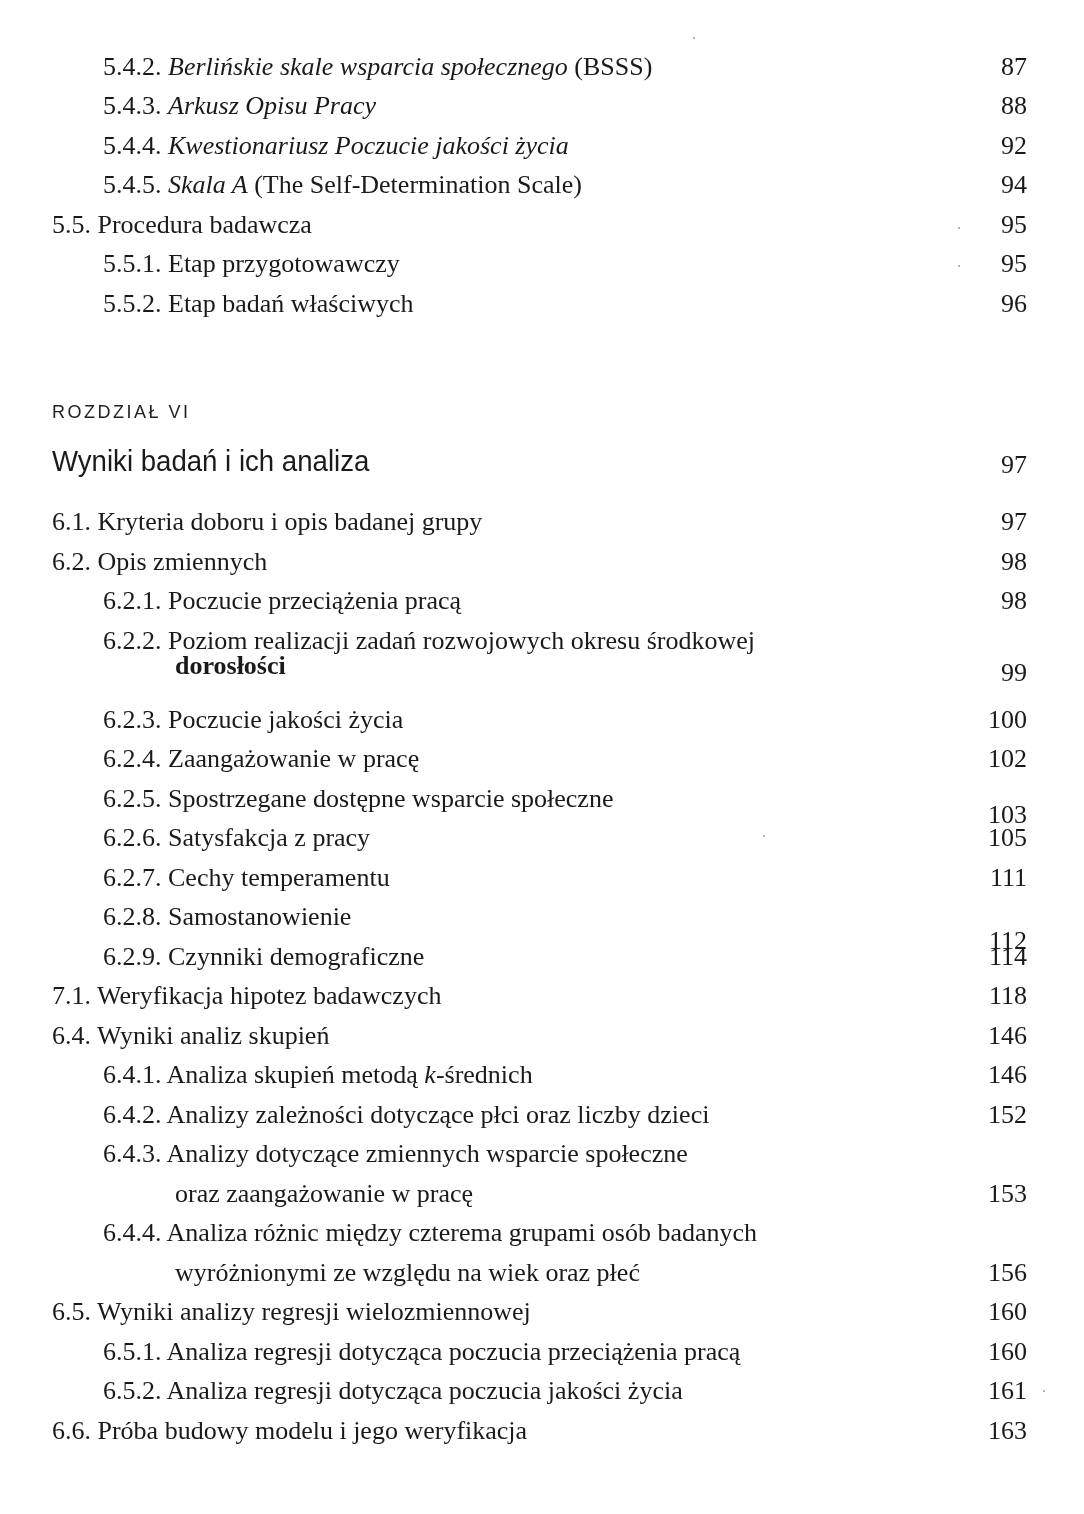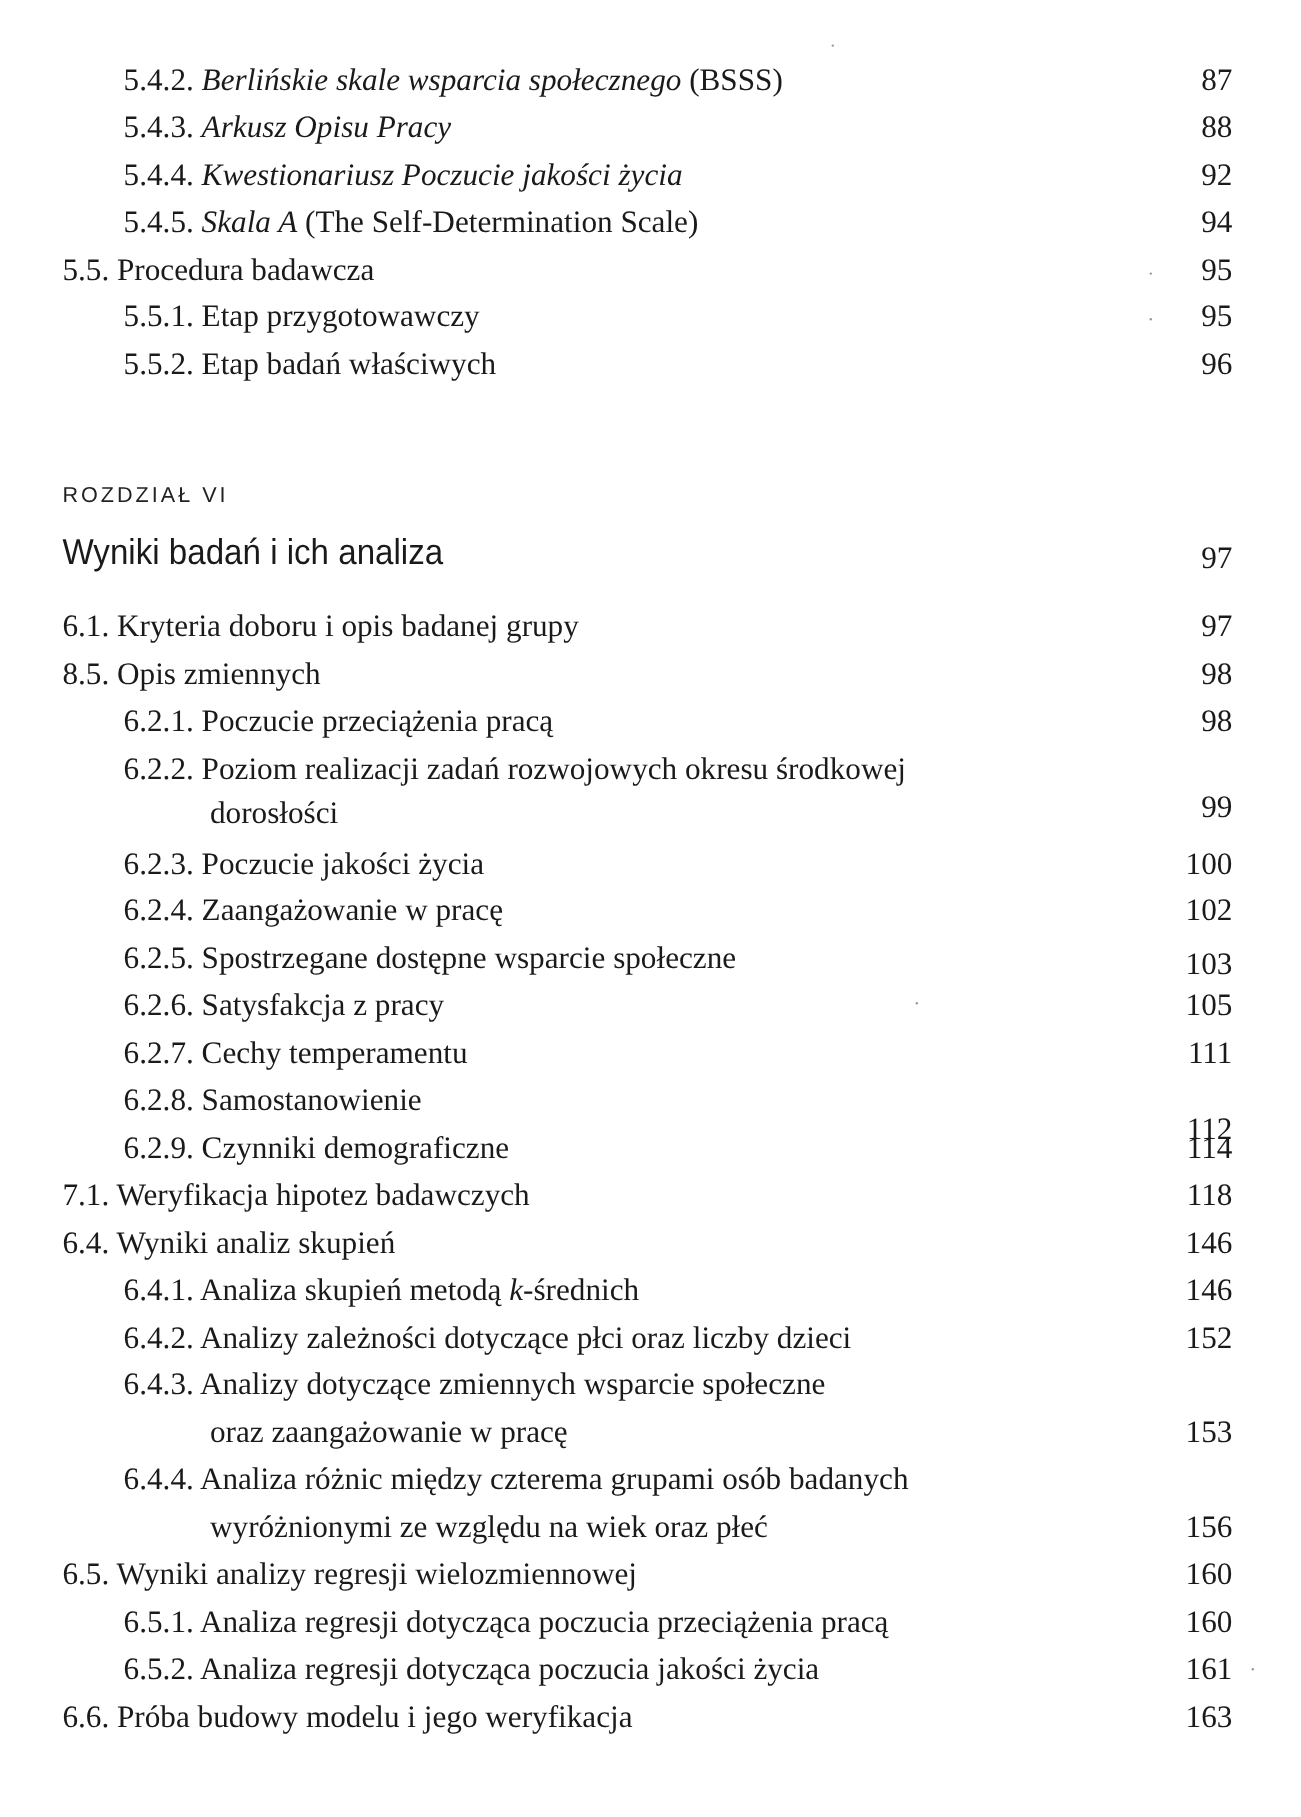--- a/index.html
+++ b/index.html
@@ -58,43 +58,43 @@
   <div class="chap-label">ROZDZIAŁ VI</div>
   <div class="chap-title">Wyniki badań i ich analiza</div>
   <div class="chap-page">97</div>
 
   <div id="ch6">
       <div class="entry lvl1" style="top: 502px;">
         <span class="txt"><span>6.1.</span> <span>Kryteria doboru i opis badanej grupy</span></span>
         <span class="pg" style="top: 0px;">97</span>
       </div>
       <div class="entry lvl1" style="top: 541.5px;">
-        <span class="txt"><span>8.5.</span> <span>Opis zmiennych</span></span>
+        <span class="txt"><span>6.2.</span> <span>Opis zmiennych</span></span>
         <span class="pg" style="top: 0px;">98</span>
       </div>
       <div class="entry lvl2" style="top: 581px;">
         <span class="txt"><span>6.2.1.</span> <span>Poczucie przeciążenia pracą</span></span>
         <span class="pg" style="top: 0px;">98</span>
       </div>
       <div class="entry lvl2" style="top: 620.5px;">
         <span class="txt"><span>6.2.2.</span> <span>Poziom realizacji zadań rozwojowych okresu środkowej</span></span>
-        <span class="cont" style="top: 37px;">dorosłości</span>
+        <span class="cont" style="top: 25px; font-weight: bold;">dorosłości</span>
         <span class="pg" style="top: 32px;">99</span>
       </div>
       <div class="entry lvl2" style="top: 699.5px;">
         <span class="txt"><span>6.2.3.</span> <span>Poczucie jakości życia</span></span>
         <span class="pg" style="top: 0px;">100</span>
       </div>
       <div class="entry lvl2" style="top: 739px;">
         <span class="txt"><span>6.2.4.</span> <span>Zaangażowanie w pracę</span></span>
         <span class="pg" style="top: 0px;">102</span>
       </div>
       <div class="entry lvl2" style="top: 778.5px;">
         <span class="txt"><span>6.2.5.</span> <span>Spostrzegane dostępne wsparcie społeczne</span></span>
-        <span class="pg" style="top: 5px; text-align: right;">103</span>
+        <span class="pg" style="top: 16px; text-align: right;">103</span>
       </div>
       <div class="entry lvl2" style="top: 818px;">
         <span class="txt"><span>6.2.6.</span> <span>Satysfakcja z pracy</span></span>
         <span class="pg" style="top: 0px;">105</span>
       </div>
       <div class="entry lvl2" style="top: 857.5px;">
         <span class="txt"><span>6.2.7.</span> <span>Cechy temperamentu</span></span>
         <span class="pg" style="top: 0px;">111</span>
       </div>
       <div class="entry lvl2" style="top: 897px;">

